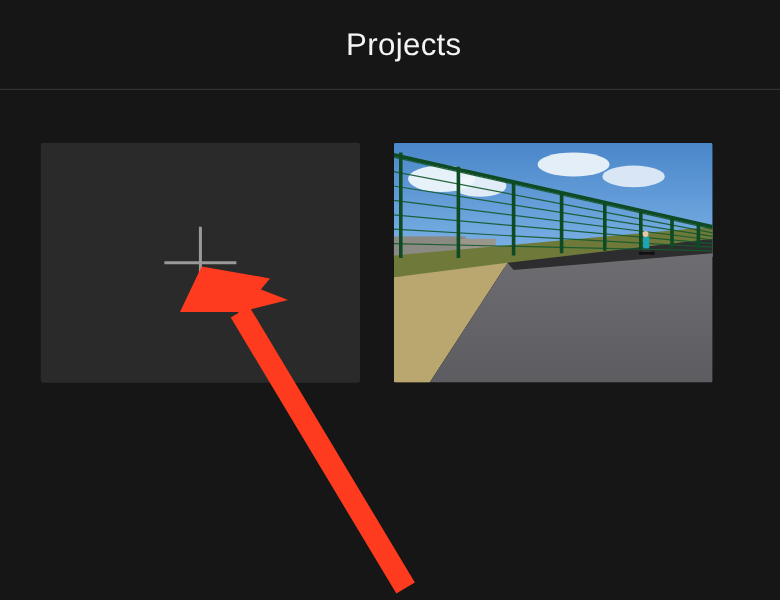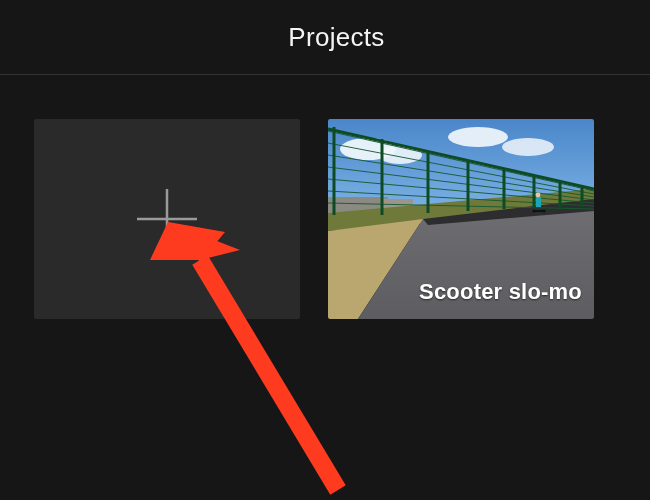--- a/index.html
+++ b/index.html
@@ -151,21 +151,20 @@
       <line x1="0" y1="10" x2="266" y2="70" stroke="#0e4a24" stroke-width="3"></line>
 
       <g>
         <rect x="208" y="78" width="5" height="10" fill="#1aa6b7"></rect>
         <circle cx="210" cy="76" r="2.4" fill="#e7c6a6"></circle>
         <line x1="206" y1="92" x2="216" y2="92" stroke="#111" stroke-width="2"></line>
         <circle cx="206" cy="92" r="1.6" fill="#111"></circle>
         <circle cx="216" cy="92" r="1.6" fill="#111"></circle>
       </g>
     </svg>
-    <div class="thumb-label">Scooter slo-mo</div>
   </div>
 
 </div>
 
 <svg class="arrow-overlay" viewBox="0 0 650 500">
   <defs>
     <marker id="arrowhead" markerWidth="14" markerHeight="14" refX="2" refY="5" orient="auto">
       <polygon points="0,0 12,5 0,10" fill="#ff3b1f"></polygon>
     </marker>
   </defs>

